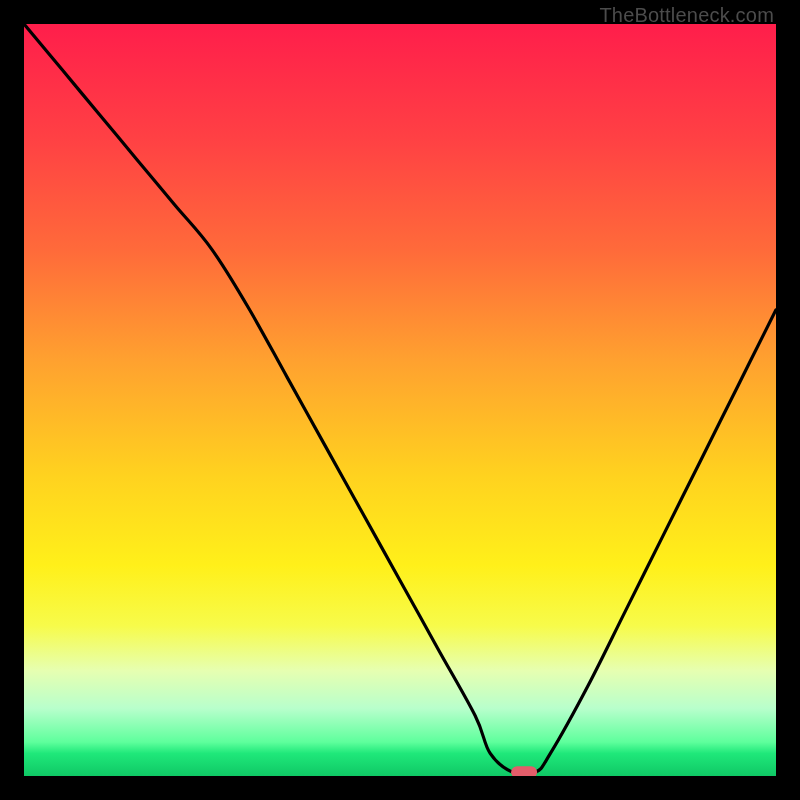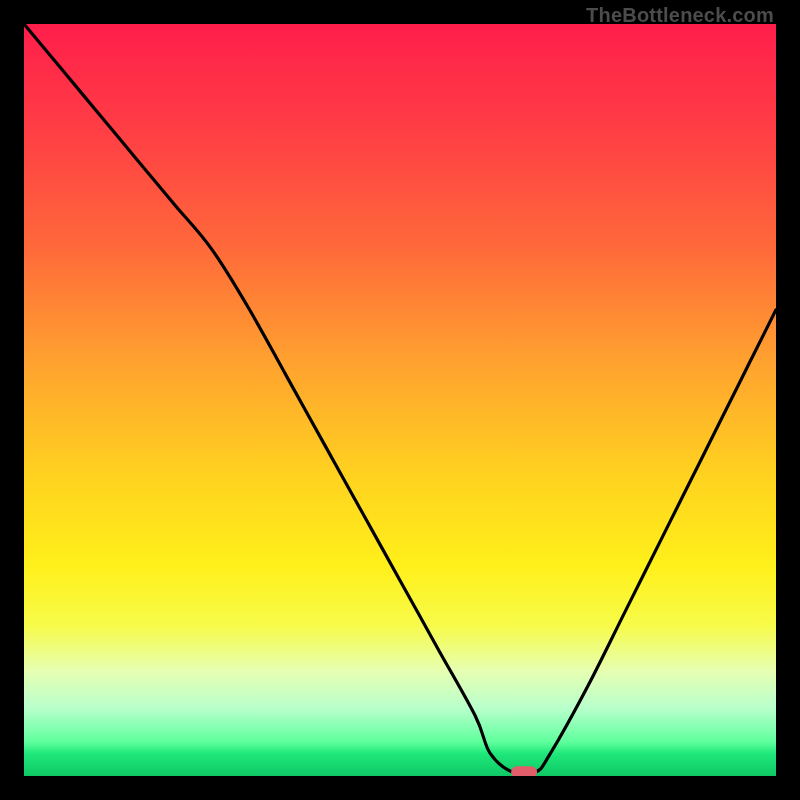--- a/index.html
+++ b/index.html
@@ -17,21 +17,21 @@
     width: 752px;
     height: 752px;
     background: #000;
   }
   .watermark {
     position: absolute;
     right: 26px;
     top: 4px;
     font-family: Arial, Helvetica, sans-serif;
     font-size: 20px;
-    font-weight: 700;
+    font-weight: 400;
     color: #4c4c4c;
     letter-spacing: 0.2px;
   }
   svg { display: block; }
 </style>
 </head>
 <body>
 
 <div class="frame">
   <svg id="chart-svg" width="752" height="752" viewBox="0 0 752 752">

